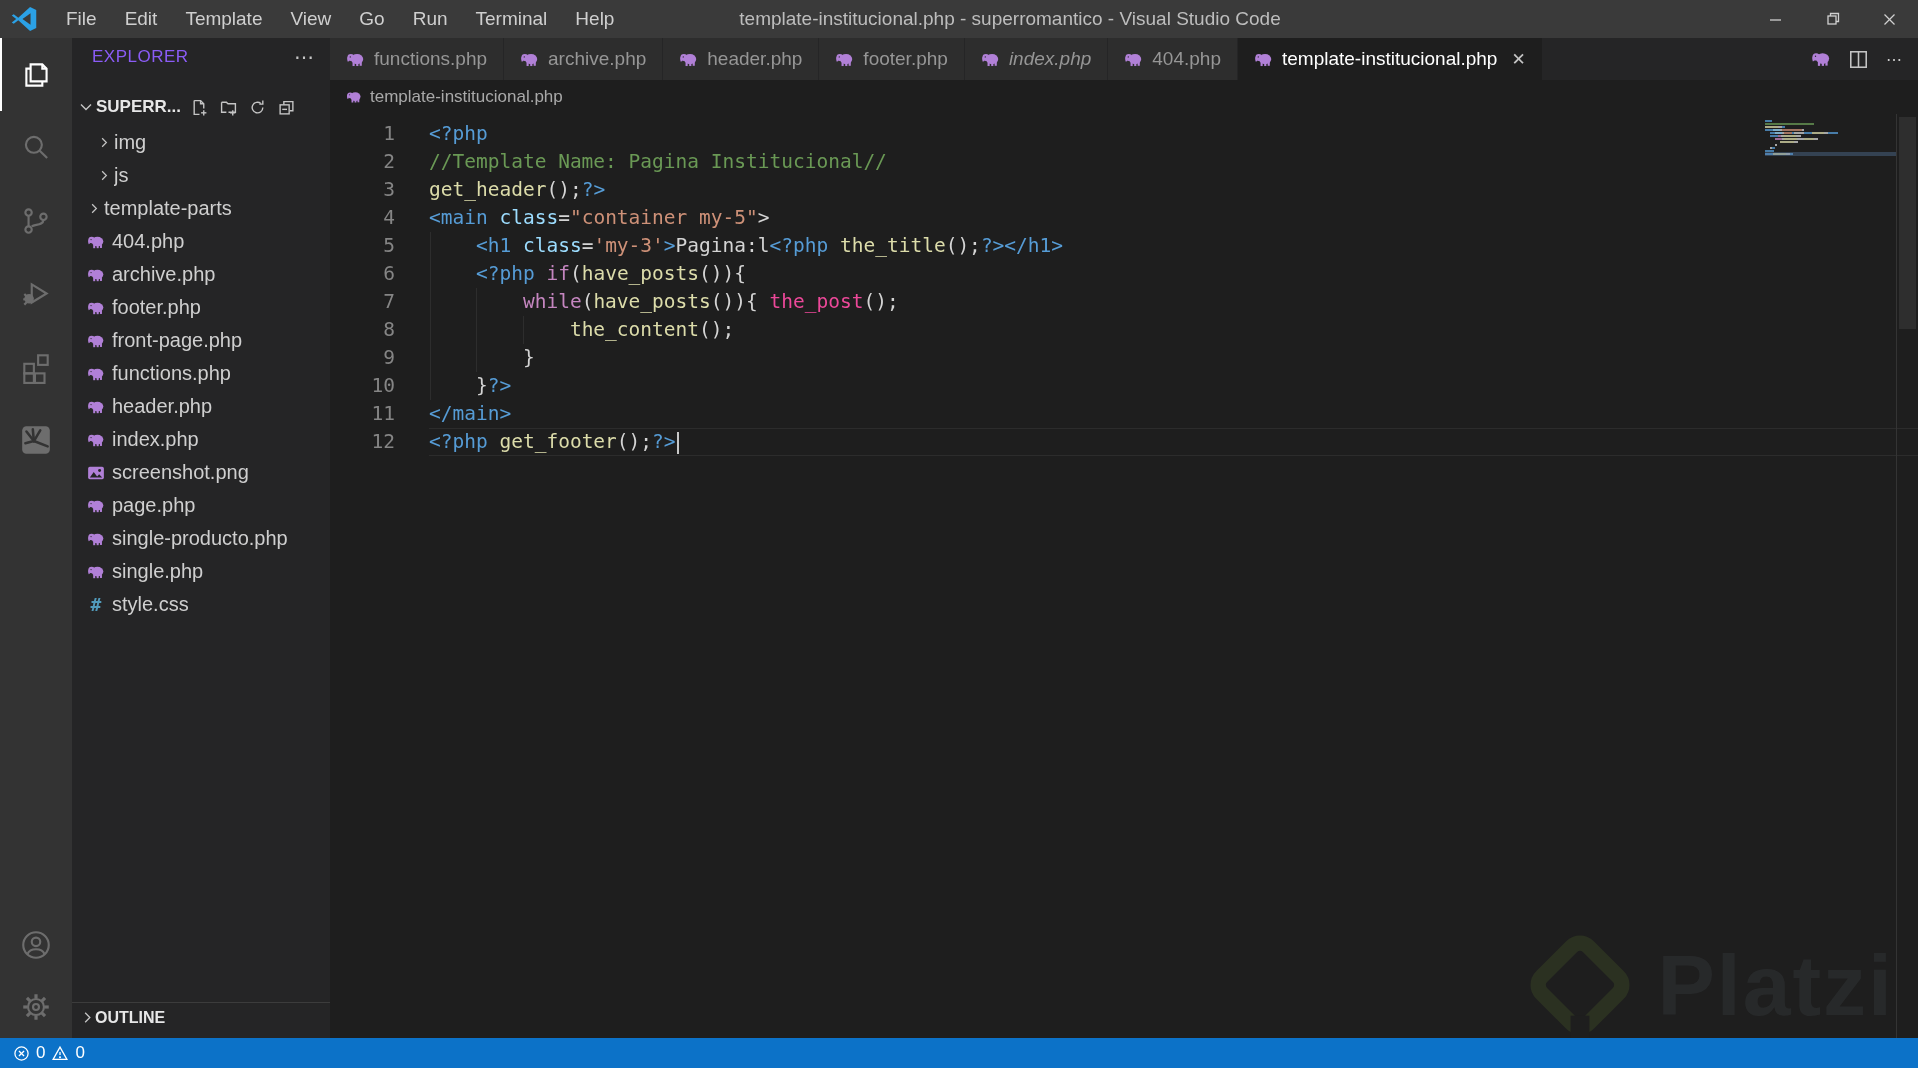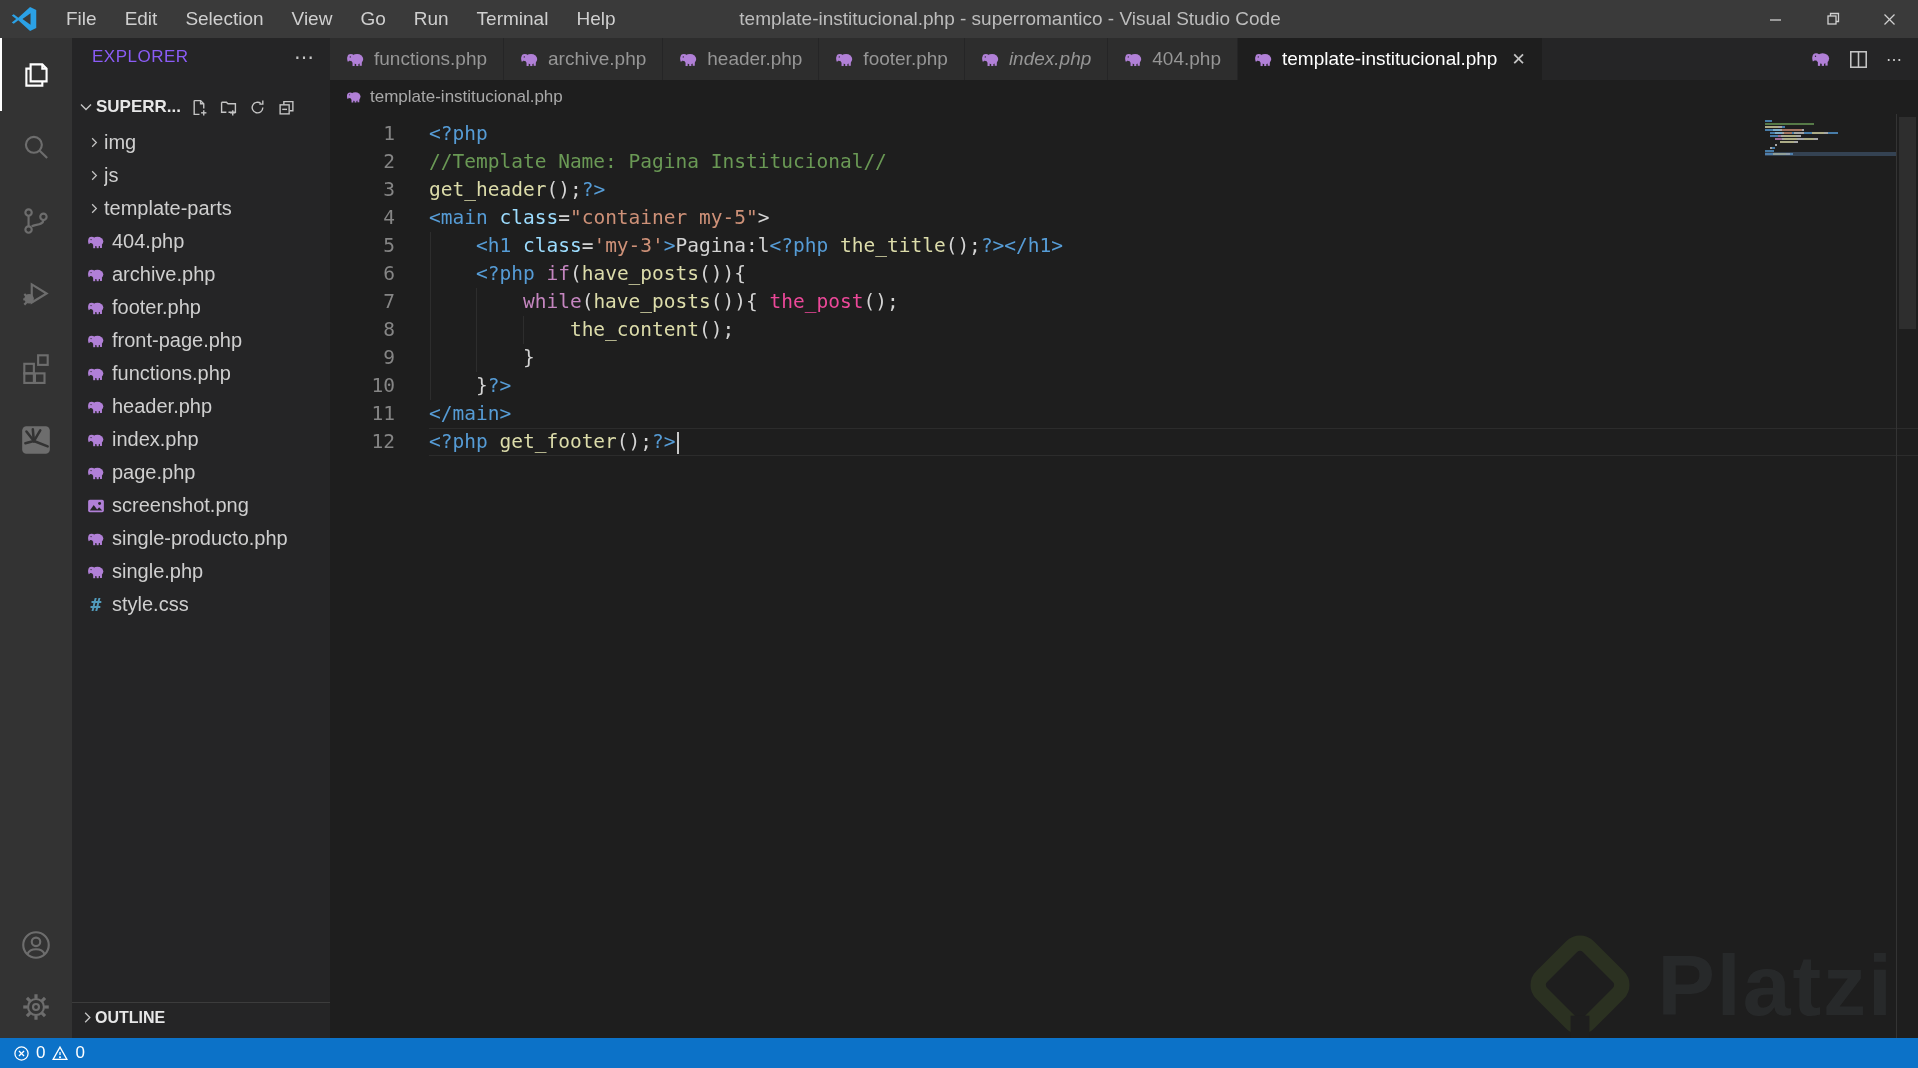--- a/index.html
+++ b/index.html
@@ -32,21 +32,21 @@
   .sb-section{height:30px;display:flex;align-items:center;padding:0 10px 0 4px;margin-top:16px;}
   .sb-section .chev{width:20px;display:flex;justify-content:center;}
   .sb-section-label{font-weight:bold;font-size:17px;color:#e7e7e7;margin-right:8px;}
   .sb-actions{display:flex;gap:12px;margin-left:2px;}
   .sb-actions .sbicon{display:flex;align-items:center;}
   .tree{margin-top:4px;}
   .tree-row{height:33px;display:flex;align-items:center;padding-left:12px;font-size:20px;color:#cfcfcf;
             white-space:nowrap;}
   .tree-row .twisty{width:20px;display:flex;justify-content:center;flex:none;}
   .tree-row .ficon{width:24px;display:flex;justify-content:center;flex:none;margin-right:4px;}
-  .tree-row.depth1{padding-left:12px;}
+  .tree-row.depth1{padding-left:22px;}
   .tree-label{overflow:hidden;text-overflow:ellipsis;}
   .outline-row{position:absolute;left:0;bottom:6px;width:258px;height:30px;border-top:1px solid #3c3c3c;
                display:flex;align-items:center;padding-left:8px;box-sizing:border-box;}
   .outline-row .sb-section-label{font-size:16px;}
   
   .editor{position:absolute;left:330px;top:38px;width:1588px;height:1000px;background:#1e1e1e;}
   .tabbar{position:absolute;left:0;top:0;width:1588px;height:42px;background:#252526;display:flex;}
   .tab{height:42px;display:flex;align-items:center;padding:0 16px;background:#2d2d2d;
        border-right:1px solid #252526;font-size:19px;color:#969696;white-space:nowrap;}
   .tab .ticon{margin-right:9px;display:flex;}
@@ -92,21 +92,21 @@
 
   <div class="titlebar">
     <div class="vslogo">
       <svg width="28" height="28" viewBox="0 0 24 24">
         <path fill-rule="evenodd" fill="#2BA1E6" d="M17.2 1.8 L7.1 11 L3.2 8 L1.5 8.9 L5.3 12 L1.5 15.1 L3.2 16 L7.1 13 L17.2 22.2 L22.5 19.8 V4.2 Z M17.6 7.1 V16.9 L10.7 12 Z"></path>
       </svg>
     </div>
     <div class="menubar">
         <div class="menu-item">File</div>
         <div class="menu-item">Edit</div>
-        <div class="menu-item">Selection</div>
+        <div class="menu-item">Template</div>
         <div class="menu-item">View</div>
         <div class="menu-item">Go</div>
         <div class="menu-item">Run</div>
         <div class="menu-item">Terminal</div>
         <div class="menu-item">Help</div>
       </div>
     <div class="win-title">template-institucional.php - superromantico - Visual Studio Code</div>
     <div class="win-controls">
       <div class="win-btn">
         <svg width="15" height="15" viewBox="0 0 15 15">
@@ -398,45 +398,45 @@
                 <circle cx="3.6" cy="5.8" r="0.55" fill="#252526"></circle>
               </svg>
             </span>
           </span>
           <span class="tree-label">index.php</span>
         </div>
         <div class="tree-row">
           <span class="ficon">
             <span>
               <svg width="18" height="18" viewBox="0 0 16 16">
-                <g fill="#B180D7">
-                  <ellipse cx="9.3" cy="7.6" rx="5.2" ry="4.3"></ellipse>
-                  <circle cx="4.1" cy="6.3" r="2.9"></circle>
-                  <path d="M2.1 5.1 C0.9 5.8 0.7 8.2 1.5 9.9 L2.8 9.2 C2.2 8 2.3 6.3 3 5.7 Z"></path>
-                  <rect x="5.5" y="10.4" width="1.8" height="3.1"></rect>
-                  <rect x="8.6" y="10.4" width="1.8" height="3.1"></rect>
-                  <rect x="11.5" y="10" width="1.8" height="3.3"></rect>
-                </g>
-                <circle cx="3.6" cy="5.8" r="0.55" fill="#252526"></circle>
-              </svg>
-            </span>
-          </span>
-          <span class="tree-label">page.php</span>
-        </div>
-        <div class="tree-row">
-          <span class="ficon">
-            <span>
-              <svg width="18" height="18" viewBox="0 0 16 16">
                 <rect x="1" y="2.5" width="14" height="11" rx="1.5" fill="#B180D7"></rect>
                 <circle cx="11.2" cy="5.8" r="1.3" fill="#252526"></circle>
                 <path d="M2.5 12 L6 7 L9 11 L10.8 9 L13.5 12 Z" fill="#252526"></path>
               </svg>
             </span>
           </span>
           <span class="tree-label">screenshot.png</span>
+        </div>
+        <div class="tree-row">
+          <span class="ficon">
+            <span>
+              <svg width="18" height="18" viewBox="0 0 16 16">
+                <g fill="#B180D7">
+                  <ellipse cx="9.3" cy="7.6" rx="5.2" ry="4.3"></ellipse>
+                  <circle cx="4.1" cy="6.3" r="2.9"></circle>
+                  <path d="M2.1 5.1 C0.9 5.8 0.7 8.2 1.5 9.9 L2.8 9.2 C2.2 8 2.3 6.3 3 5.7 Z"></path>
+                  <rect x="5.5" y="10.4" width="1.8" height="3.1"></rect>
+                  <rect x="8.6" y="10.4" width="1.8" height="3.1"></rect>
+                  <rect x="11.5" y="10" width="1.8" height="3.3"></rect>
+                </g>
+                <circle cx="3.6" cy="5.8" r="0.55" fill="#252526"></circle>
+              </svg>
+            </span>
+          </span>
+          <span class="tree-label">page.php</span>
         </div>
         <div class="tree-row">
           <span class="ficon">
             <span>
               <svg width="18" height="18" viewBox="0 0 16 16">
                 <g fill="#B180D7">
                   <ellipse cx="9.3" cy="7.6" rx="5.2" ry="4.3"></ellipse>
                   <circle cx="4.1" cy="6.3" r="2.9"></circle>
                   <path d="M2.1 5.1 C0.9 5.8 0.7 8.2 1.5 9.9 L2.8 9.2 C2.2 8 2.3 6.3 3 5.7 Z"></path>
                   <rect x="5.5" y="10.4" width="1.8" height="3.1"></rect>

